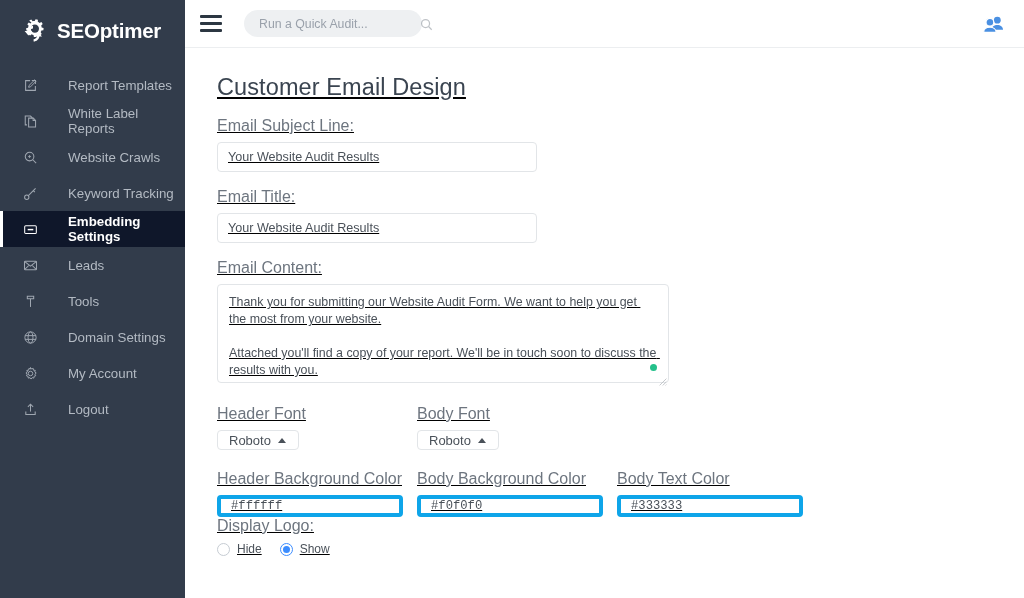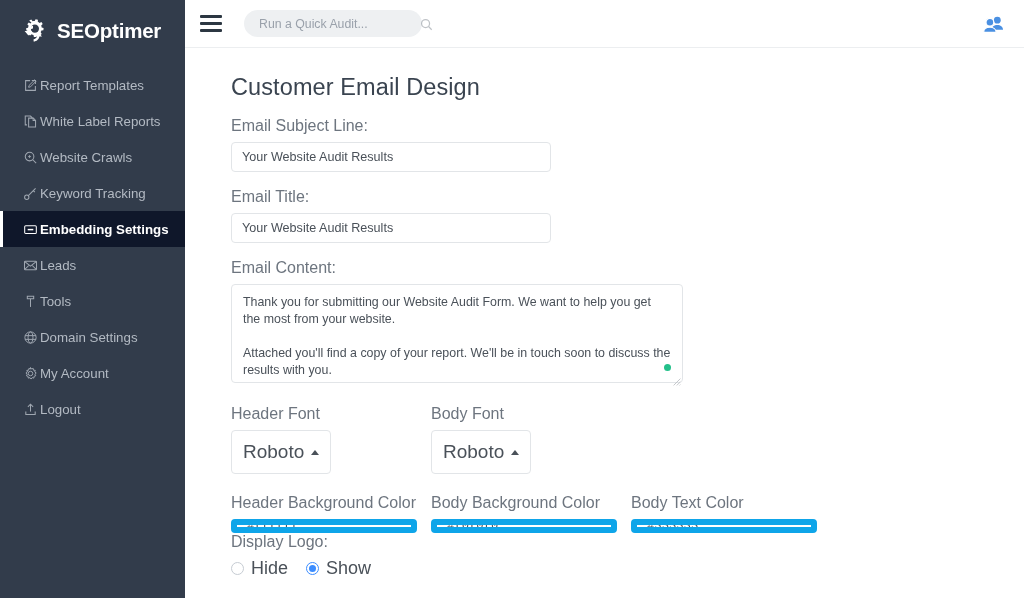--- a/index.html
+++ b/index.html
@@ -32,21 +32,21 @@
     font-size: 20.5px;
     font-weight: 700;
     letter-spacing: -0.2px;
     white-space: nowrap;
   }
   .nav { margin-top: 19px; }
   .nav-item {
     display: flex; align-items: center;
     height: 36px;
     padding-left: 22px;
-    gap: 2px;
+    gap: 30px;
     color: #b3bac3;
     font-size: 13.3px;
     position: relative;
     cursor: pointer;
   }
   .nav-item .nav-icon {
     width: 16px; height: 16px;
     flex: 0 0 16px;
     display: flex; align-items: center; justify-content: center;
     opacity: .85;
@@ -111,22 +111,23 @@
     font-size: 12.3px;
     color: #6f7681;
   }
   .searchbox input::placeholder { color: #9aa1ab; }
   .search-icon { flex: 0 0 13px; width: 13px; height: 13px; opacity: .55; }
   .topbar-spacer { flex: 1 1 auto; }
   .users-icon { width: 22px; height: 18px; cursor: pointer; }
 
   .content {
     flex: 1 1 auto;
-    padding: 26px 0 0 46px;
+    padding: 26px 0 0 32px;
     overflow: hidden;
+    text-decoration: underline;
   }
   .page-title {
     font-size: 23.5px;
     font-weight: 400;
     color: #3a4450;
     margin: 0 0 16px 0;
     letter-spacing: .1px;
   }
   .field-label {
     font-size: 16px;
@@ -176,42 +177,42 @@
     right: 2px; bottom: 2px;
     width: 9px; height: 9px;
     pointer-events: none;
   }
 
   .row { display: flex; }
   .col-font { width: 200px; }
   .col-color { width: 200px; margin-right: 0; }
 
   .dropdown {
-    height: 44px;
+    height: 20px;
     min-width: 82px;
     display: inline-flex; align-items: center;
     gap: 7px;
     border: 1px solid #e2e5e8;
     border-radius: 4px;
     background: #fff;
     padding: 0 11px;
-    font-size: 19px;
+    font-size: 13px;
     color: #4a5159;
     cursor: pointer;
   }
   .caret-up {
     width: 0; height: 0;
     border-left: 4.5px solid transparent;
     border-right: 4.5px solid transparent;
     border-bottom: 5px solid #4a5159;
   }
   .color-input {
     width: 186px;
-    height: 14px;
-    border: 6px solid #0ea5e9;
+    height: 22px;
+    border: 4px solid #0ea5e9;
     border-radius: 4px;
     background: #fff;
     font-family: "Liberation Mono", monospace;
     font-size: 12.2px;
     color: #4a5159;
     padding: 0 10px;
     outline: none;
     display: block;
   }
   .radio-row { display: flex; align-items: center; gap: 9px; }
@@ -229,21 +230,21 @@
     background: #ffffff;
   }
   .radio.checked::after {
     content: "";
     position: absolute;
     left: 2px; top: 2px;
     width: 7px; height: 7px;
     border-radius: 50%;
     background: #3c8dff;
   }
-  .radio-label { font-size: 18px; color: #4a5159; }
+  .radio-label { font-size: 12px; color: #4a5159; }
 </style>
 </head>
 <body>
 
 <div class="app">
 
   <aside class="sidebar">
 
     <div class="brand">
       <span class="brand-logo">

